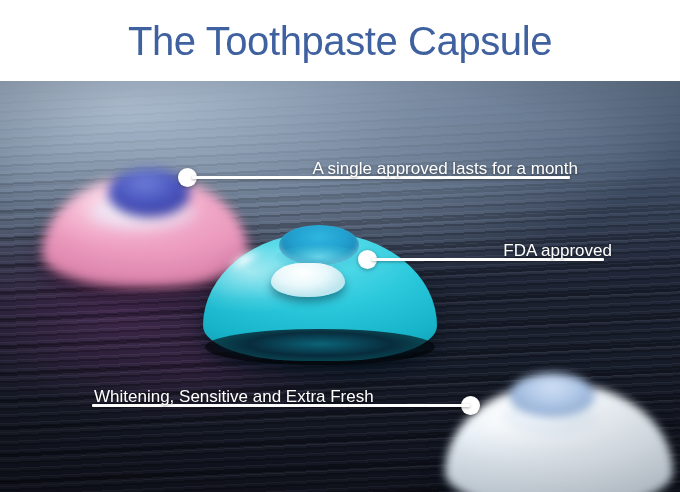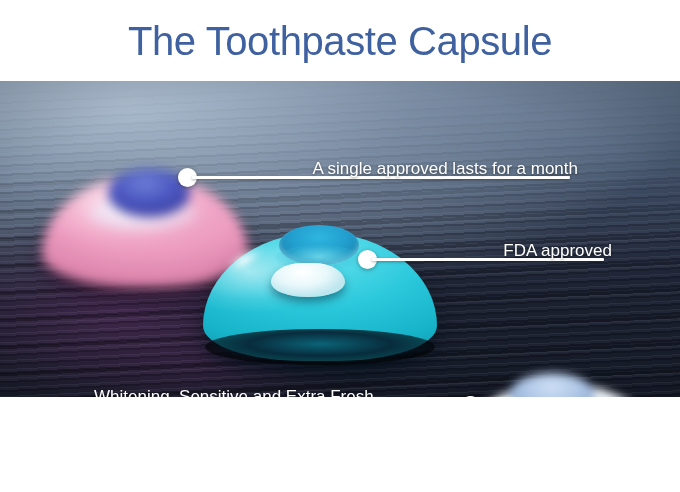--- a/index.html
+++ b/index.html
@@ -3,21 +3,21 @@
 <meta charset="utf-8">
 <style>
   html, body {
     margin: 0;
     padding: 0;
     background: #ffffff;
   }
   #stage {
     position: relative;
     width: 680px;
-    height: 397px;
+    height: 492px;
     overflow: hidden;
     font-family: "Liberation Sans", sans-serif;
     background: #ef4444;
   }
 
   
   #title-band {
     position: absolute;
     left: 0; top: 0;
     width: 680px;

